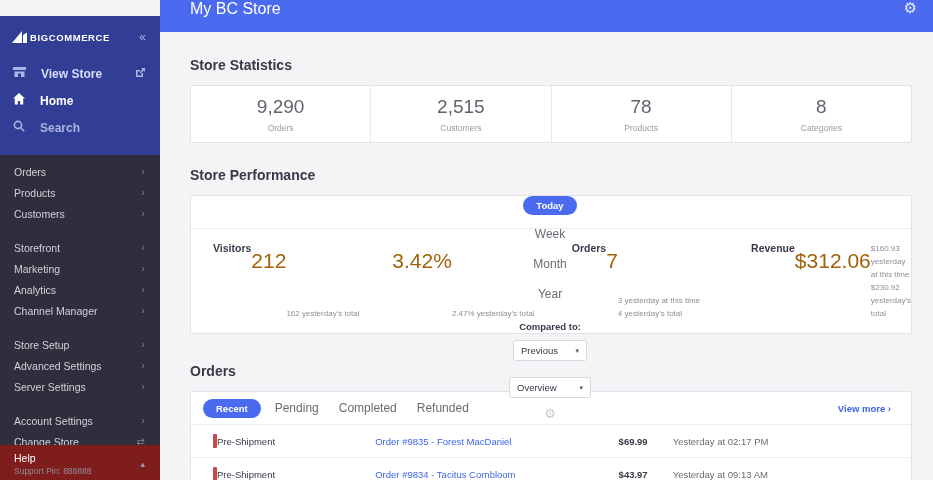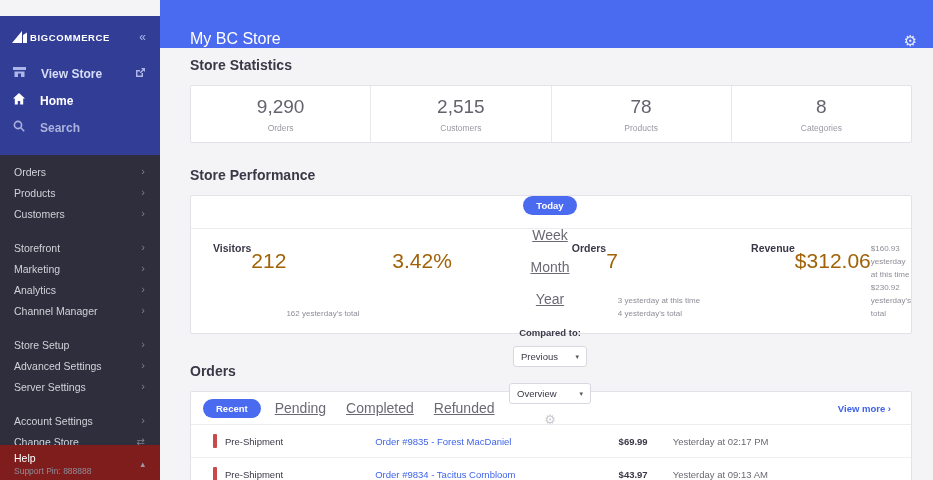--- a/index.html
+++ b/index.html
@@ -25,21 +25,21 @@
   .sb-group li { display:flex; align-items:center; justify-content:space-between; padding:4px 15px 4px 14px; height:21px; font-size:10.5px; color:#d2d2da; cursor:pointer; }
   .chev { color:#81818e; font-size:11px; line-height:1; }
   .swap-ic { color:#81818e; font-size:10px; }
 
   .sb-help { position:absolute; left:0; bottom:2px; width:160px; background:#7f1d1d; padding:7px 15px 8px 14px; display:flex; align-items:center; justify-content:space-between; cursor:pointer; }
   .sb-help .h-lbl { color:#fff; font-size:10.5px; }
   .sb-help .h-pin { color:#8d8d98; font-size:8.5px; margin-top:2px; }
   .up { color:#9a9aa6; font-size:9px; }
 
   
-  .topbar { position:absolute; left:160px; top:0; width:773px; height:48px; background:#4a6af0; display:flex; align-items:flex-end; justify-content:space-between; padding:0 16px 0 30px; }
+  .topbar { position:absolute; left:160px; top:0; width:773px; height:32px; background:#4a6af0; display:flex; align-items:flex-start; justify-content:space-between; padding:0 16px 0 30px; }
   .topbar .title { color:#fff; font-size:16px; }
   .gear { color:#e9edff; font-size:15px; cursor:pointer; line-height:1; }
 
   
   main { position:absolute; left:160px; top:40px; width:773px; height:440px; padding:0 21px 0 30px; overflow:hidden; }
   h2.sec { font-size:14px; font-weight:700; color:#3a3847; }
   .h-stats { margin:17px 0 12px; }
   .h-perf  { margin:24px 0 12px; }
   .h-orders{ margin:29px 0 12px; }
   .card { background:#fff; border:1px solid #e2e2e8; border-radius:2px; }
@@ -47,42 +47,42 @@
   
   .stats-card { display:flex; height:58px; }
   .stat-cell { flex:1; display:flex; flex-direction:column; align-items:center; justify-content:center; border-right:1px solid #e8e8ec; cursor:pointer; }
   .stat-cell:last-child { border-right:none; }
   .stat-val { font-size:19px; color:#64626d; font-weight:400; }
   .stat-lbl { font-size:8.5px; color:#9a99a3; margin-top:5px; }
 
   
   .perf-toolbar { display:flex; align-items:center; height:33px; border-bottom:1px solid #ececf1; padding:0 14px 0 12px; gap:8px;flex-direction:column; }
   .pill { background:#4a6af0; color:#fff; border-radius:11px; padding:4px 13px; font-size:9.5px; font-weight:700; cursor:pointer; }
-  .tab { color:#6b6a74; font-size:14px; padding:4px 6px; cursor:pointer;text-decoration:underline; }
+  .tab { color:#6b6a74; font-size:12px; padding:4px 6px; cursor:pointer; }
   .vdiv { width:1px; height:16px; background:#e0e0e6; margin:0 4px; }
   .cmp-lbl { font-size:9.5px; font-weight:700; color:#3a3847; }
   .select { display:flex; align-items:center; justify-content:space-between; border:1px solid #d8d8e0; border-radius:3px; background:#fff; font-size:9.5px; color:#3a3847; padding:4px 7px; cursor:pointer; }
   .sel-prev { width:74px; }
   .sel-view { width:82px; }
   .caret { font-size:7px; color:#55535e; margin-left:6px; }
   .tb-spacer { flex:1; }
   .gear-lt { color:#c9c9d2; font-size:13px; cursor:pointer; }
 
   .metrics { display:flex; padding:13px 0 13px 0; }
   .metric { flex:1; display:flex; flex-direction:row; min-height:73px; padding-left:22px; cursor:default; }
   .m-lbl { font-size:10.5px; font-weight:700; color:#3a3847; }
   .m-val { font-size:21px; font-weight:300; color:#a16207; margin-top:7px; }
   .m-notes { margin-top:auto; }
   .m-note { display:block; font-size:8px; color:#8e8d97; line-height:13px; }
 
   
   .orders-toolbar { display:flex; align-items:center; height:33px; border-bottom:1px solid #ececf1; padding:0 20px 0 12px; gap:8px; }
   .view-more { margin-left:auto; color:#3e63ea; font-size:9.5px; font-weight:700; cursor:pointer; }
   .order-row { display:flex; align-items:center; height:33px; border-bottom:1px solid #efeff3; padding:0 22px; font-size:9.5px; }
-  .o-status { width:24%; display:flex; align-items:center; gap:8px; color:#3a3847;text-align:right; }
+  .o-status { width:24%; display:flex; align-items:center; color:#3a3847;text-align:right; }
   .status-bar { width:4px; height:14px; border-radius:1px; flex:0 0 auto; }
   .o-link { width:36%; color:#3e63ea; cursor:pointer; }
   .o-price { width:8%; font-weight:700; color:#3a3847; }
   .o-time { width:32%; color:#6b6a74; }
 </style>
 </head>
 <body>
 
 <aside class="sidebar">
   <div class="sb-top">
@@ -241,20 +241,23 @@
     <div class="metrics">
       <div class="metric">
         <span class="m-lbl">Visitors</span>
         <span class="m-val">212</span>
         <span class="m-notes">
           <span class="m-note">162 yesterday's total</span>
         </span>
       </div>
       <div class="metric">
         <span class="m-val">3.42%</span>
+        <span class="m-notes">
+          <span class="m-note">2.47% yesterday's total</span>
+        </span>
       </div>
       <div class="metric">
         <span class="m-lbl">Orders</span>
         <span class="m-val">7</span>
         <span class="m-notes">
           <span class="m-note">3 yesterday at this time</span>
           <span class="m-note">4 yesterday's total</span>
         </span>
       </div>
       <div class="metric">

